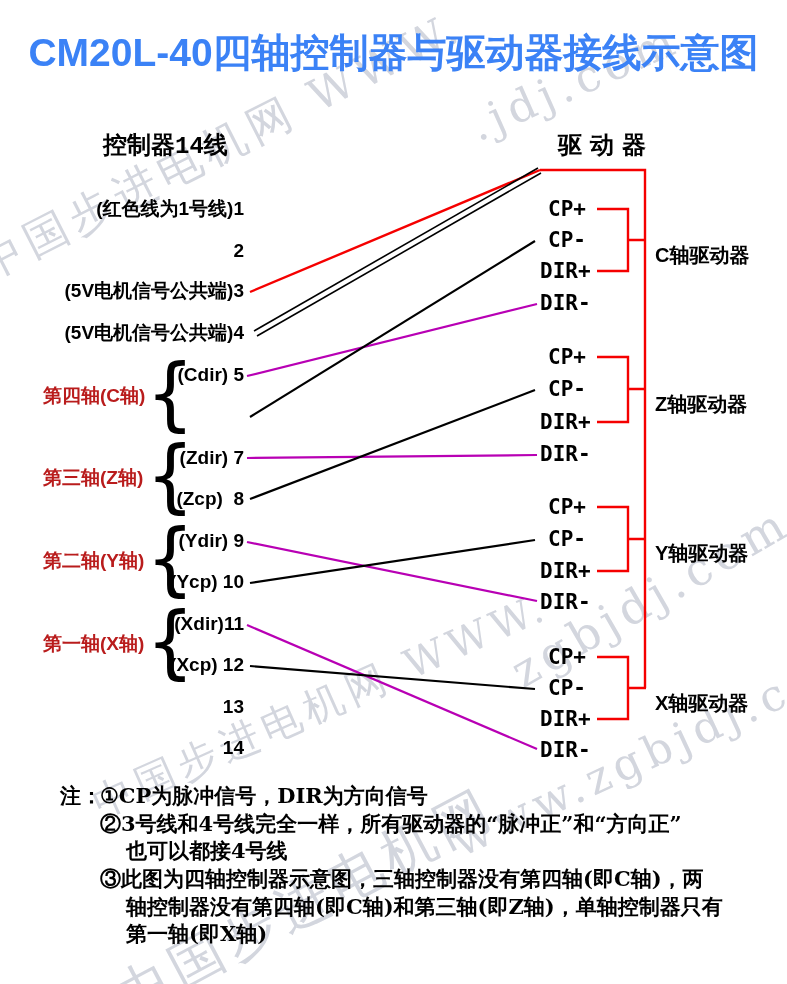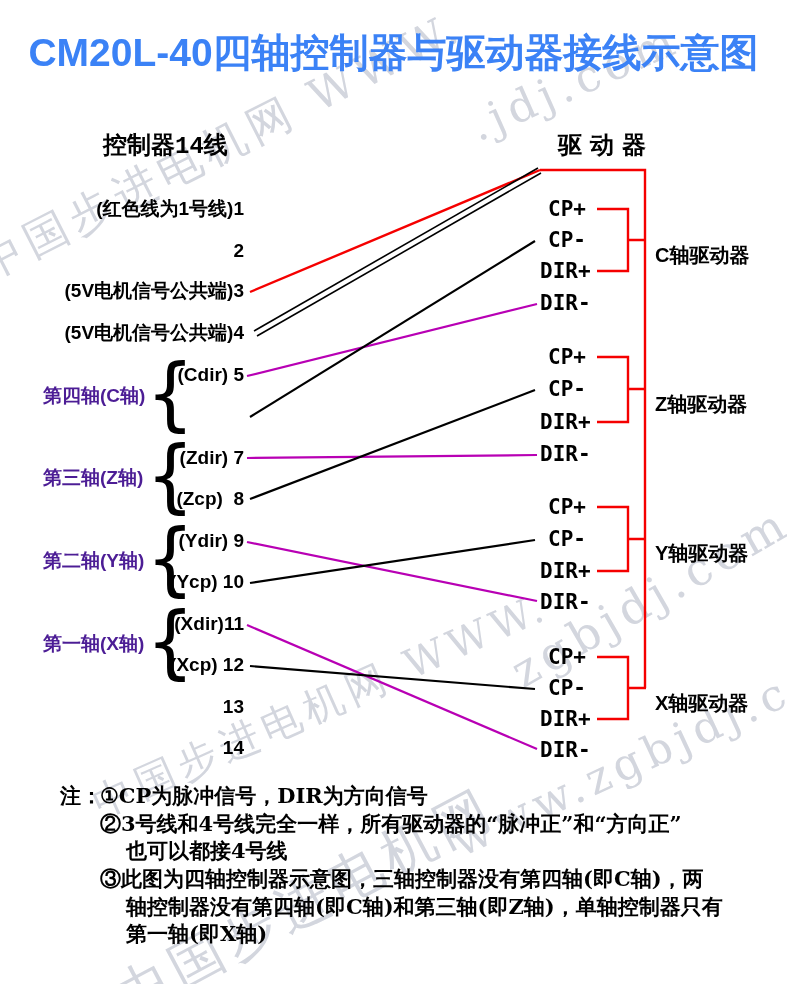--- a/index.html
+++ b/index.html
@@ -8,21 +8,21 @@
   .wm{position:absolute;color:#d3d6de;font-family:"DejaVu Serif",serif;
       white-space:nowrap;transform-origin:0 50%;letter-spacing:6px;z-index:0;}
   .wires{position:absolute;left:0;top:0;z-index:1;}
   .title{position:absolute;left:0;top:26px;width:787px;text-align:center;
          font-size:39px;font-weight:bold;color:#3b82f6;letter-spacing:0px;z-index:2;}
   .hdr{position:absolute;font-size:24px;font-weight:bold;color:#000;z-index:2;}
   .hdr-left{left:103px;top:129px;font-family:Liberation Mono, monospace;}
   .hdr-right{left:558px;top:129px;letter-spacing:8px;}
   .pin{position:absolute;left:0;width:244px;text-align:right;font-size:19px;
        font-weight:bold;color:#000;white-space:pre;line-height:24px;z-index:2;}
-  .axis{position:absolute;left:43px;font-size:19px;font-weight:bold;color:#4c1d95;
+  .axis{position:absolute;left:43px;font-size:19px;font-weight:bold;color:#b91c1c;
         line-height:24px;z-index:2;}
   .brace{position:absolute;left:146px;font-size:76px;line-height:84px;font-weight:normal;
          color:#000;font-family:"DejaVu Sans",sans-serif;transform:scaleY(1.05);z-index:2;}
   .term{position:absolute;font-family:"DejaVu Sans Mono",monospace;font-size:21px;
         font-weight:bold;color:#000;line-height:26px;z-index:2;}
   .drvname{position:absolute;left:655px;font-size:20px;font-weight:bold;color:#000;
            line-height:24px;z-index:2;}
   .note{position:absolute;font-family:"DejaVu Serif",serif;font-size:21px;
         font-weight:bold;color:#000;line-height:26px;white-space:pre;z-index:2;}
 </style>

